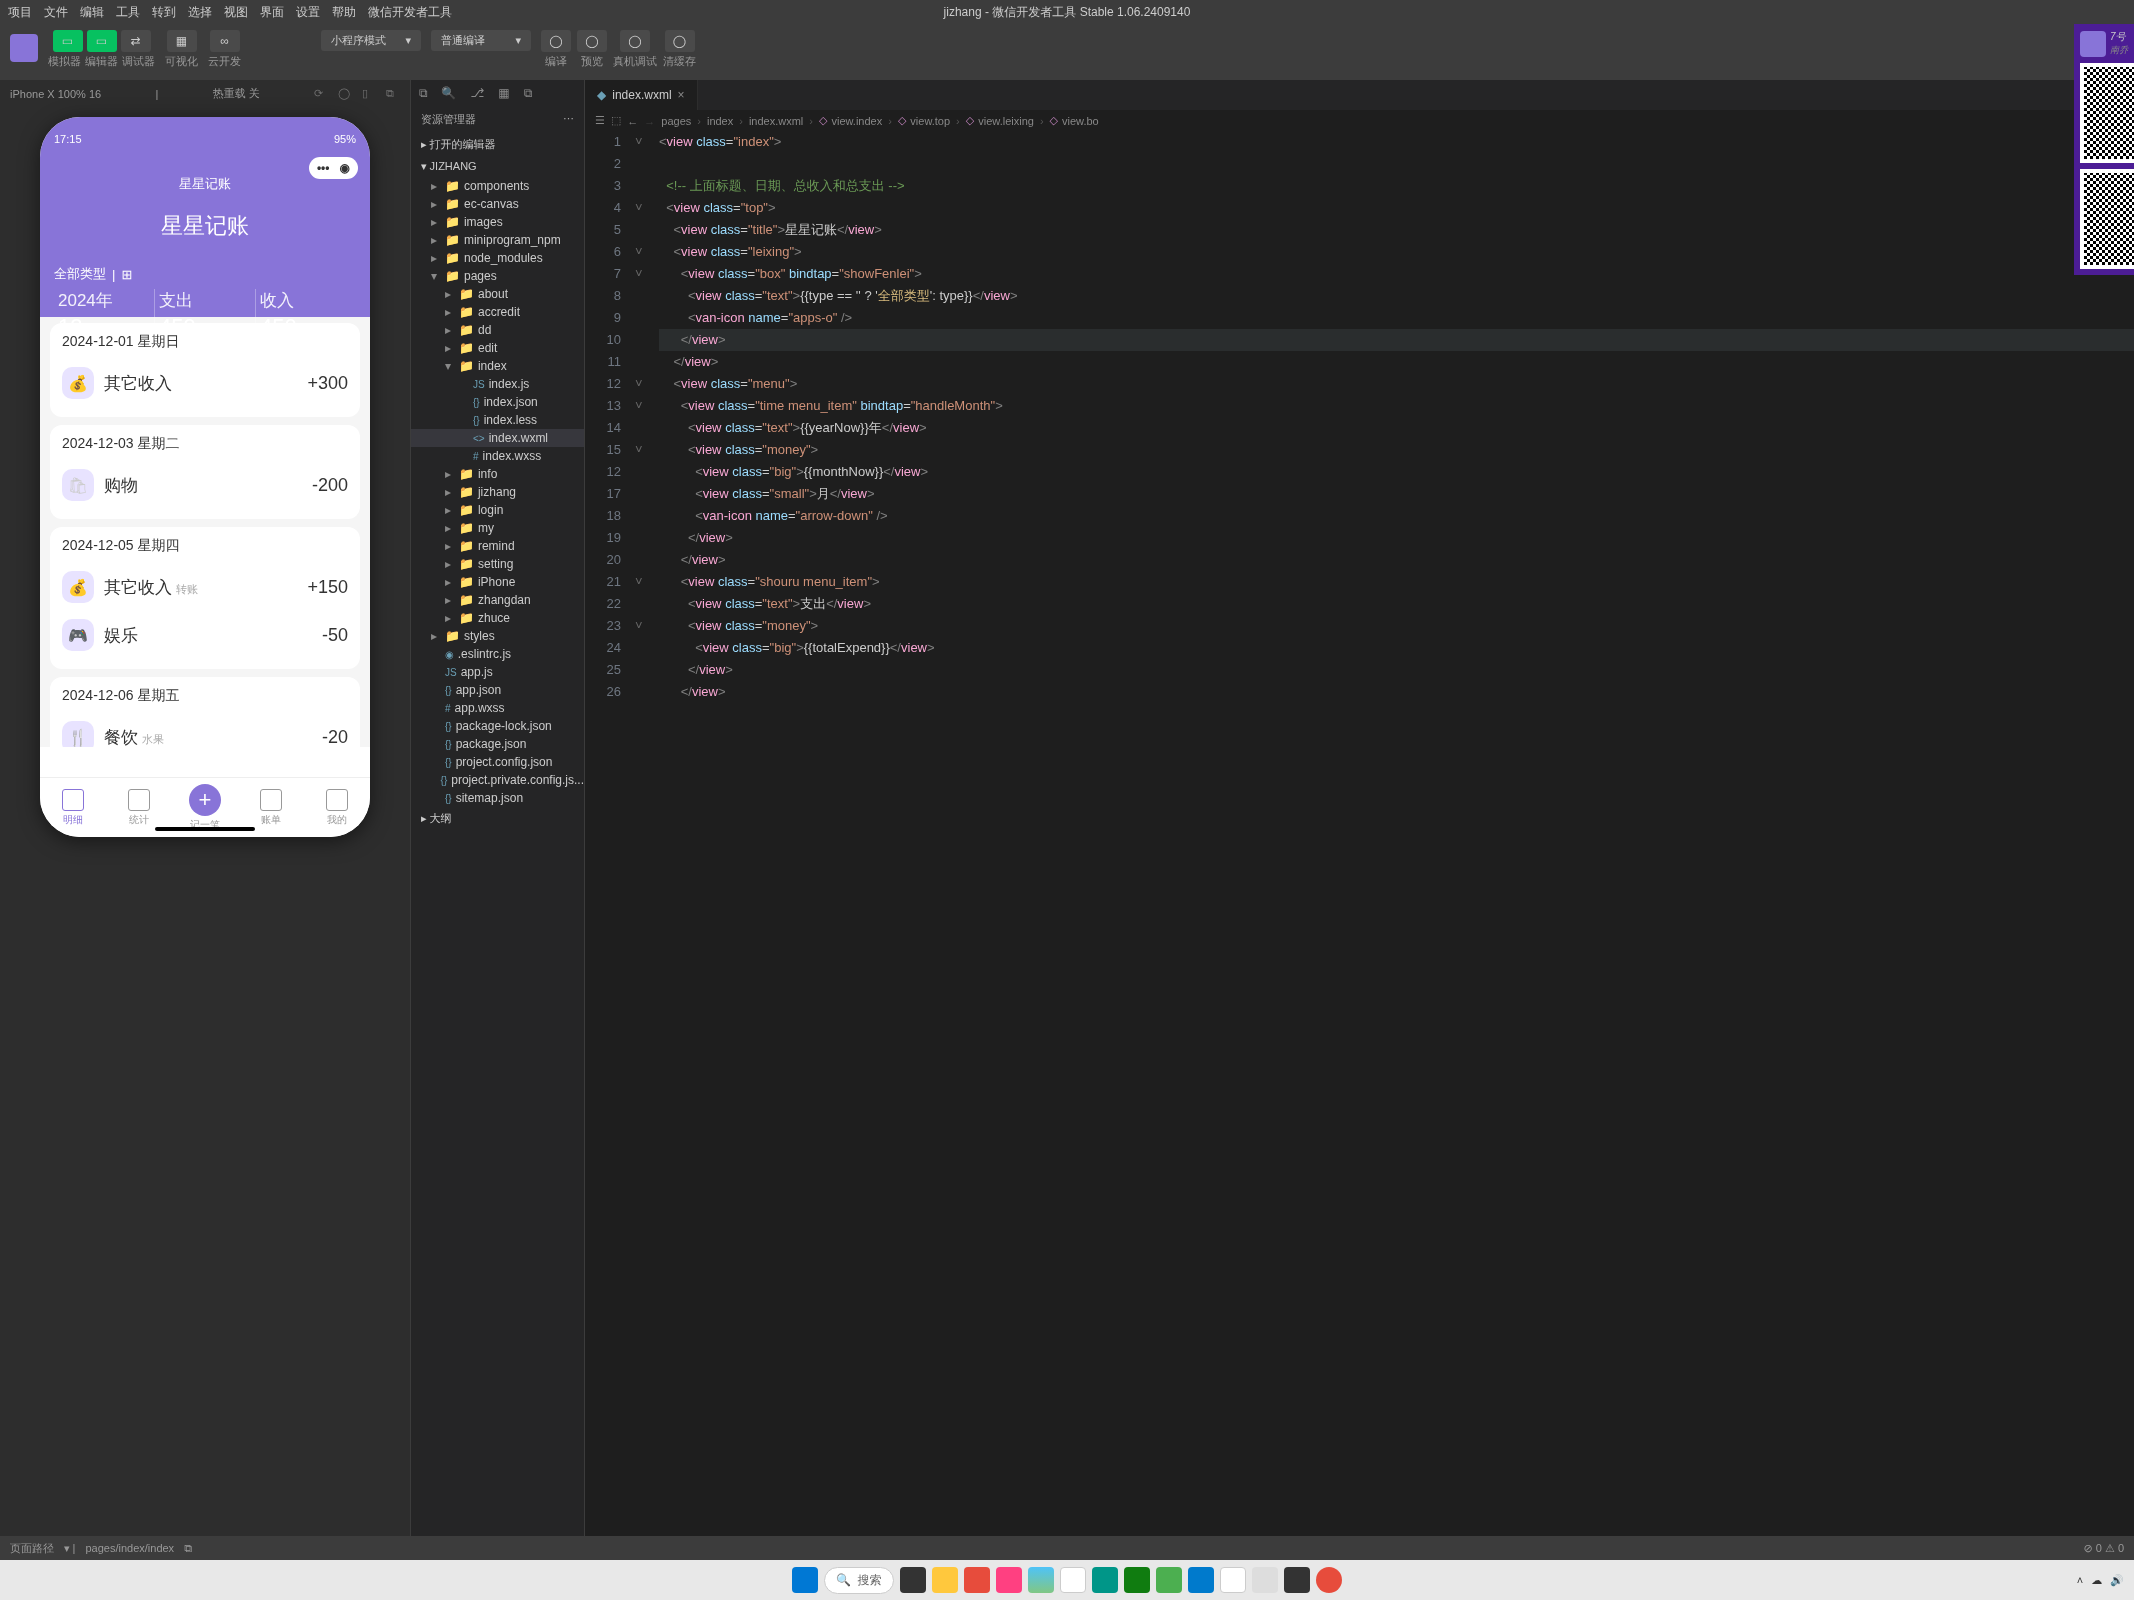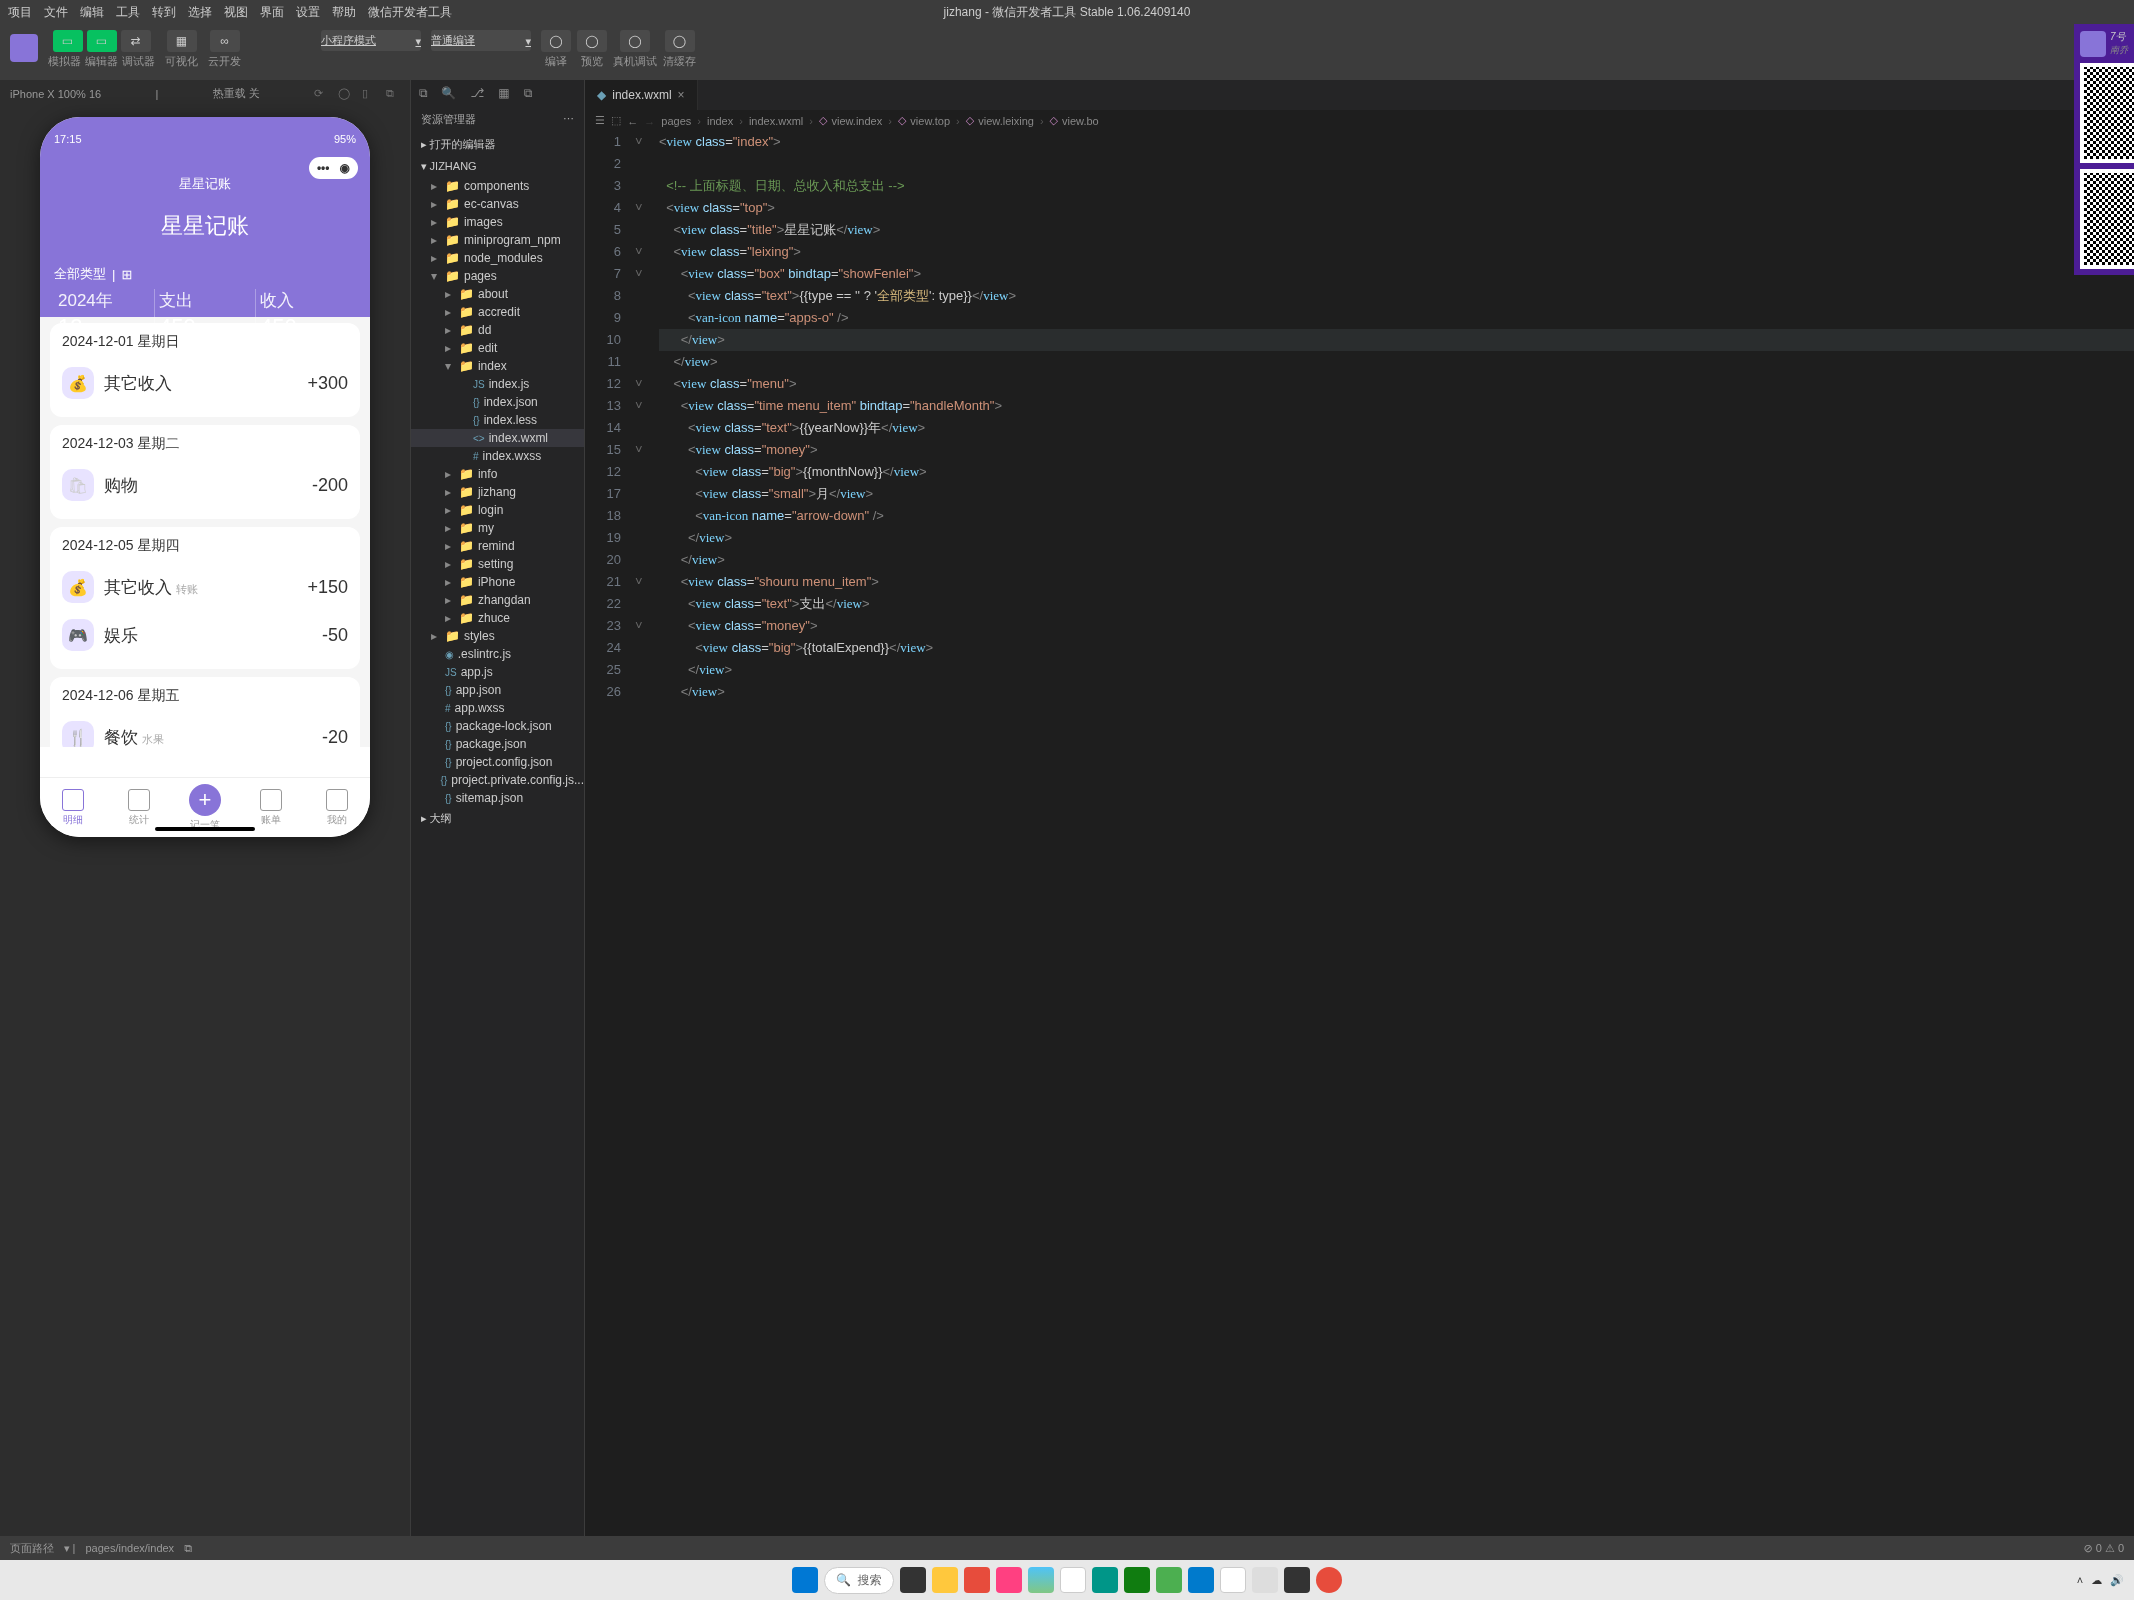--- a/index.html
+++ b/index.html
@@ -12,21 +12,21 @@
 
 
 .toolbar { background: #3c3c3c; display: flex; align-items: flex-start; padding: 6px 10px; height: 56px; gap: 10px; }
 .tb-avatar { width: 28px; height: 28px; background: #8874d8; border-radius: 4px; margin-top: 4px; }
 .tb-group { display: flex; flex-direction: column; align-items: center; gap: 2px; }
 .tb-row { display: flex; gap: 4px; }
 .tb-btn { width: 30px; height: 22px; background: #4a4a4a; border-radius: 3px; display: flex; align-items: center; justify-content: center; }
 .tb-btn.green { background: #07c160; }
 .tb-label { font-size: 11px; color: #999; }
 .tb-spacer { flex: 1; }
-.tb-select { background: #4a4a4a; padding: 3px 0; border-radius: 3px; font-size: 11px; min-width: 100px; display: flex; justify-content: space-between; align-items: flex-end; text-decoration: underline; }
+.tb-select { background: #4a4a4a; padding: 3px 10px; border-radius: 3px; font-size: 11px; min-width: 100px; display: flex; justify-content: space-between; align-items: center; }
 
 
 .main { display: flex; height: calc(100vh - 24px - 56px - 24px - 40px); }
 
 
 .sim-panel { width: 410px; background: #2d2d2d; display: flex; flex-direction: column; }
 .sim-bar { display: flex; justify-content: space-between; align-items: center; padding: 6px 10px; font-size: 11px; color: #999; }
 .sim-bar-right { display: flex; gap: 10px; }
 .sim-icon { width: 14px; height: 14px; opacity: 0.6; }
 .phone { width: 330px; height: 720px; background: #fff; border-radius: 40px; margin: 10px auto; overflow: hidden; position: relative; box-shadow: 0 4px 20px rgba(0,0,0,0.5); }
@@ -82,21 +82,21 @@
 .breadcrumb { display: flex; align-items: center; gap: 6px; padding: 4px 10px; font-size: 11px; color: #888; background: #1e1e1e; }
 .bc-item { display: flex; gap: 4px; align-items: center; }
 .bc-sep { color: #555; }
 .code { flex: 1; display: flex; overflow: auto; font-family: Consolas, monospace; font-size: 13px; line-height: 22px; }
 .gutter { width: 50px; text-align: right; color: #6e7681; padding-right: 14px; user-select: none; }
 .fold-gutter { width: 16px; color: #666; }
 .lines { flex: 1; white-space: pre; padding-left: 8px; }
 .lines .line { height: 22px; }
 .lines .line.hl { background: #2a2d2e; }
 .t-br { color: #808080; }
-.t-tag { color: #7dd3fc; font-family: Liberation Serif, serif; }
+.t-tag { color: #f9a8d4; }
 .t-attr { color: #9cdcfe; }
 .t-str { color: #ce9178; }
 .t-com { color: #6a9955; }
 .t-cn { color: #d7ba7d; }
 
 
 .qr-panel { position: absolute; right: 0; top: 24px; width: 60px; background: #4c1d95; padding: 6px; z-index: 10; font-style: italic; }
 .qr-user { display: flex; gap: 4px; align-items: center; margin-bottom: 6px; }
 .qr-avatar { width: 26px; height: 26px; background: #8874d8; border-radius: 4px; }
 .qr-name { font-size: 10px; }

